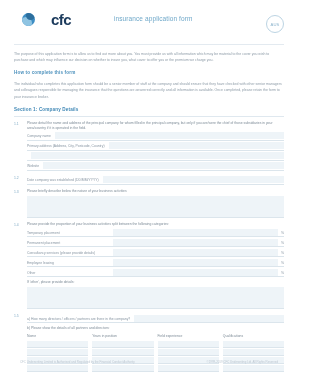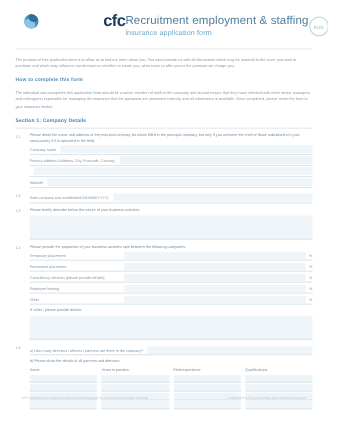--- a/index.html
+++ b/index.html
@@ -15,21 +15,21 @@
     width: 298px; height: 386px;
     background: #ffffff;
   }
 
   
   .header {
     display: flex; align-items: flex-start;
     padding: 12px 14px 0 22px;
     height: 38px;
   }
-  .logo-wrap { display: flex; align-items: center; gap: 16px; width: 92px; flex: 0 0 92px; justify-content: space-between; }
+  .logo-wrap { display: flex; align-items: center; gap: 16px; width: 92px; flex: 0 0 92px; }
   .logo-mark {
     width: 13px; height: 13px; border-radius: 50%;
     background: #3e8ec4;
     position: relative; flex: 0 0 13px;
     overflow: hidden;
   }
   .logo-mark::before {
     content: ""; position: absolute;
     left: -2px; top: 4px; width: 12px; height: 12px;
     border-radius: 50%; background: #8fc4e2;
@@ -134,21 +134,20 @@
 <body>
 
 <div class="page">
 
   <div class="header">
     <div class="logo-wrap">
       <span class="logo-mark"></span>
       <span class="logo-text">cfc</span>
     </div>
     <div class="title-block">
-      <div class="doc-title">Recruitment employment &amp; staffing</div>
       <div class="doc-sub">insurance application form</div>
     </div>
     <div class="region-badge">AUS</div>
   </div>
   <div class="hr-main"></div>
 
   <div class="content">
 
     <div class="para">The purpose of this application form is to allow us to find out more about you. You must provide us with all information which may be material to the cover you wish to purchase and which may influence our decision on whether to insure you, what cover to offer you or the premium we charge you.</div>
 

